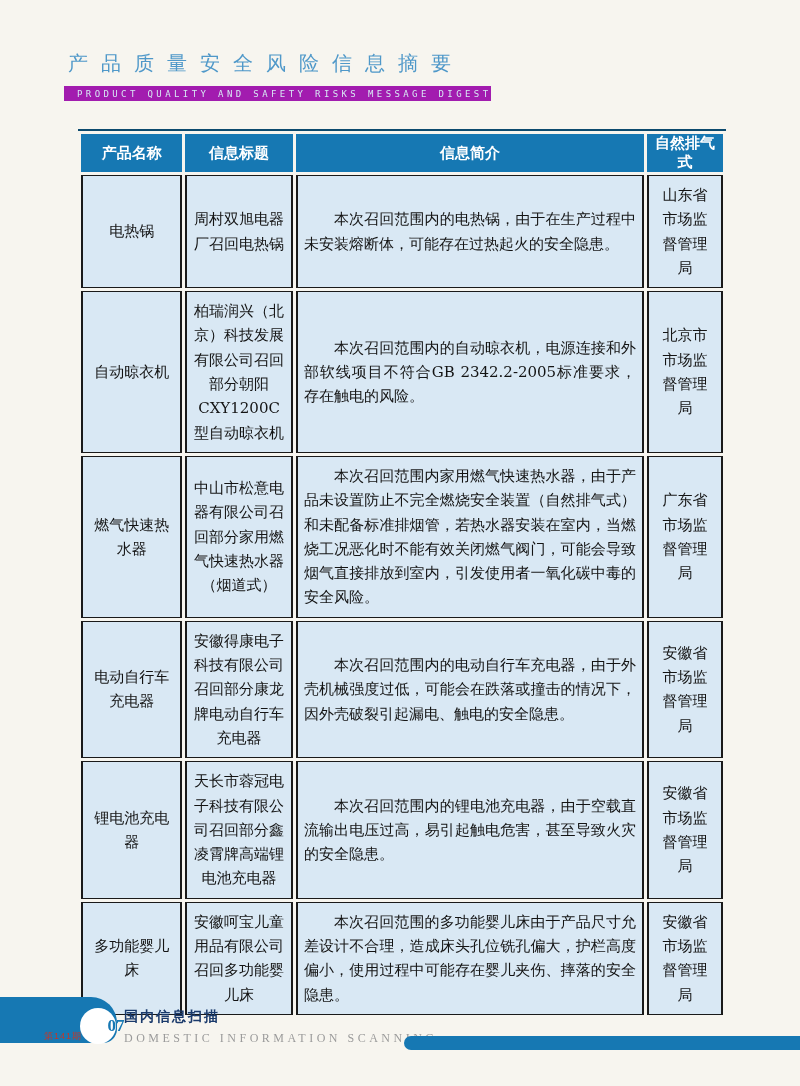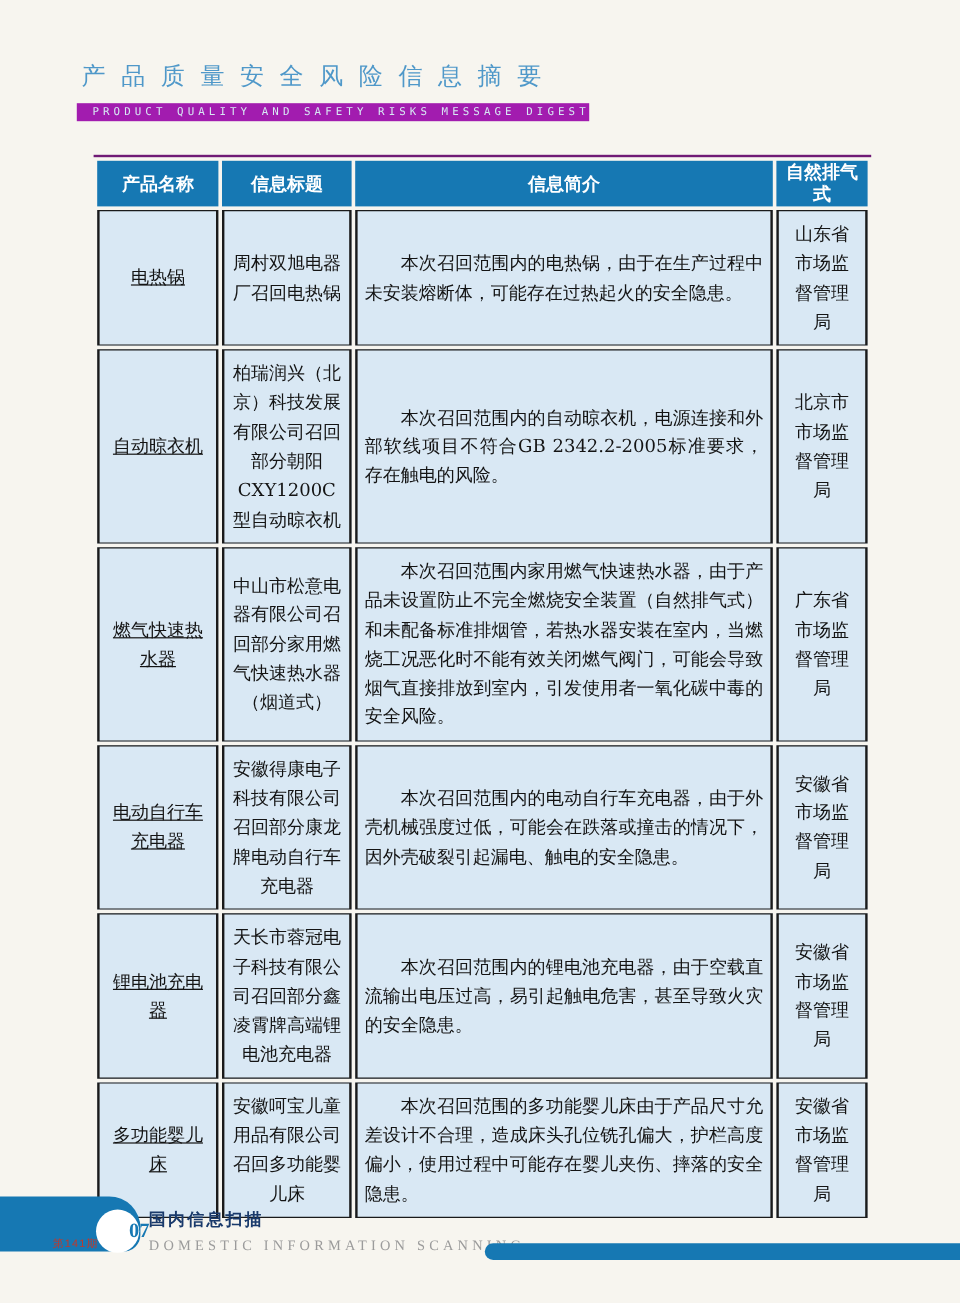--- a/index.html
+++ b/index.html
@@ -23,37 +23,37 @@
   .hdr-bar span{
     display:block;padding-left:13px;line-height:17px;
     font-size:9px;letter-spacing:3.4px;color:#d7e8f4;
     font-family:"DejaVu Sans Mono",monospace;white-space:nowrap;
   }
   
   .tbl-wrap{position:absolute;left:78px;top:129px;width:648px;}
   table.risk{
     width:648px;table-layout:fixed;
     border-collapse:separate;border-spacing:3px;
-    border-top:2px solid #701a75;
+    border-top:2px solid #0c4a6e;
     font-family:"DejaVu Serif","Liberation Serif",serif;
   }
   table.risk th{
     background:#1678b3;color:#ffffff;
     font-size:15px;font-weight:bold;
     height:33px;padding:0 2px;text-align:center;
   }
   table.risk td{
     background:#d9e8f4;color:#141414;
     border:2px solid #1a1a1a;
     border-top-width:1px;border-bottom-width:1px;
     vertical-align:middle;
     font-size:15px;line-height:1.62;
     padding:7px 6px;
   }
-  td.c-product{text-align:center;text-decoration:underline;}
+  td.c-product{text-align:center;}
   td.c-title{text-align:center;font-size:14px;padding:7px 3px;}
   td.c-summary{text-align:justify;padding:7px 12px;}
   td.c-summary .sum{text-indent:2em;margin:0;}
   td.c-source{text-align:center;padding:7px 5px;}
   
   .ft-flag{
     position:absolute;left:0;top:997px;width:117px;height:46px;
     background:#1678b3;
     border-radius:0 26px 14px 0;
   }

